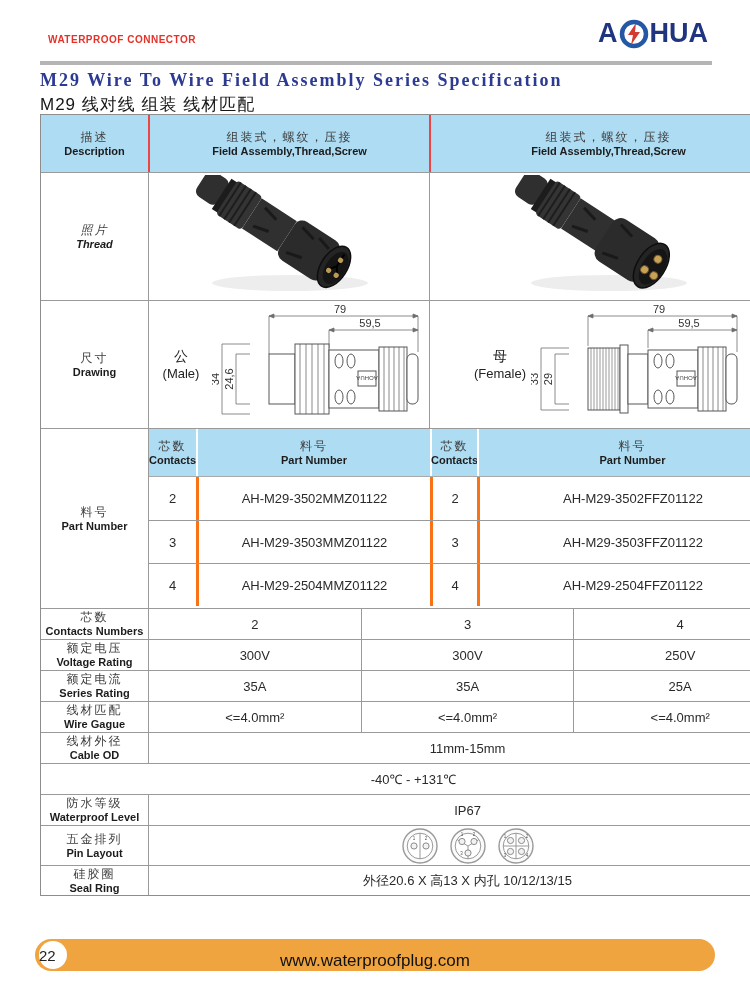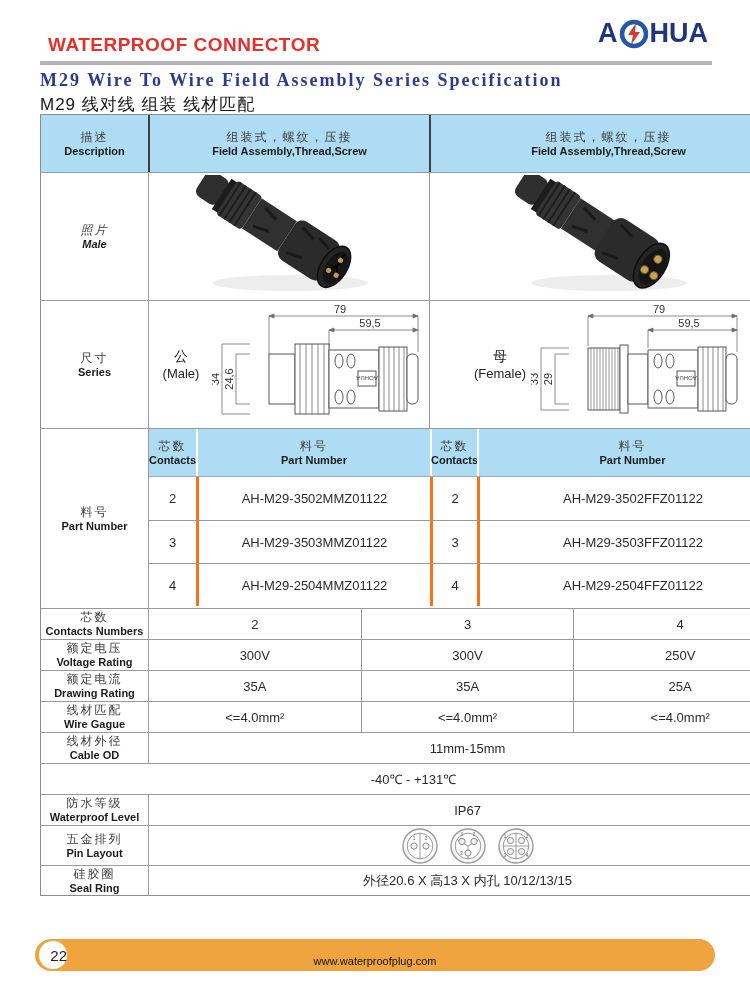--- a/index.html
+++ b/index.html
@@ -3,21 +3,21 @@
 <meta charset="utf-8">
 <style>
   html,body{margin:0;padding:0;}
   body{
     width:750px;height:1000px;background:#ffffff;position:relative;
     font-family:"Liberation Sans",sans-serif;color:#222;
     -webkit-font-smoothing:antialiased;
   }
   .abs{position:absolute;}
   
-  .tagline{left:48px;top:34px;font-size:19px;font-weight:bold;color:#e63129;letter-spacing:.5px;}
+  .tagline{left:48px;top:34px;font-size:10px;font-weight:bold;color:#e63129;letter-spacing:.5px;}
   .logo{right:42px;top:18px;display:flex;align-items:center;font-weight:bold;
         font-size:27px;color:#20357f;letter-spacing:0;}
   .logo .word{font-family:"Liberation Sans",sans-serif;font-weight:bold;}
   .logo svg{margin:0 1px;}
   .rule{left:40px;top:61px;width:672px;height:4px;background:#b5b5b5;}
   .title-en{left:40px;top:70px;font-family:Liberation Serif, serif;font-weight:bold;
             font-size:18px;letter-spacing:2px;color:#2c3a92;white-space:nowrap;}
   .title-cn{left:40px;top:93px;font-size:17px;letter-spacing:1px;color:#161616;}
   
   .tbl{left:40px;top:114px;width:747px;border:1px solid #8d8d8d;box-sizing:border-box;background:#fff;}
@@ -25,21 +25,21 @@
   .row:first-child{border-top:none;}
   .c{box-sizing:border-box;border-left:1px solid #9a9a9a;display:flex;flex-direction:column;
      align-items:center;justify-content:center;text-align:center;overflow:hidden;}
   .c:first-child{border-left:none;}
   .lab{width:107px;flex:none;}
   .colM{width:281px;flex:none;}
   .colF{flex:1;}
   .s3{flex:1;}
   .blue{background:#aedcf3;}
   .h-desc{height:57px;}
-  .h-desc>.c{border-left:2px solid #404040;}
+  .h-desc>.c{border-left:2px solid #ef4444;}
   .h-desc>.c:first-child{border-left:none;}
   .h-photo{height:128px;font-style:italic;}
   .h-draw{height:128px;}
   .h-pn{height:180px;}
   .h-s{height:31px;}
   .h-pin{height:40px;}
   .h-seal{height:30px;}
   .cn{font-size:12px;color:#3d3d3d;letter-spacing:2px;line-height:14px;}
   .en{font-size:11px;font-weight:bold;color:#1c1c1c;line-height:13px;margin-top:1px;letter-spacing:0;}
   .val{font-size:13px;color:#2a2a2a;}
@@ -56,23 +56,23 @@
   .w-ct{width:47px;flex:none;}
   .w-pt{width:234px;flex:none;}
   .w-fl{flex:1;}
   .drawcell{flex-direction:row;gap:2px;}
   .gender{width:58px;flex:none;font-size:13px;color:#222;line-height:17px;}
   .gender .g-cn{font-size:14px;}
   .pinicons{flex-direction:row;gap:10px;}
   
   .footer{left:35px;top:939px;width:680px;height:32px;background:#f0a43f;border-radius:16px;}
   .pagecircle{left:39px;top:941px;width:28px;height:28px;border-radius:50%;background:#ffffff;
-              display:flex;align-items:center;justify-content:flex-end;font-size:15px;color:#222;}
+              display:flex;align-items:center;justify-content:flex-start;font-size:15px;color:#222;}
   .site{left:35px;top:939px;width:680px;height:44px;display:flex;align-items:center;justify-content:center;
-        font-size:11px;color:#111;}
+        font-size:17px;color:#111;}
 </style>
 </head>
 <body>
 
 <div class="abs tagline">WATERPROOF CONNECTOR</div>
 
 <div class="abs logo">
   <span class="word">A</span>
   <svg width="30" height="30" viewBox="-15 -15 30 30">
     <circle cx="0" cy="0" r="12" fill="none" stroke="#2457a4" stroke-width="4.5"></circle>
@@ -98,21 +98,21 @@
     </div>
     <div class="c colF blue">
       <div class="cn">组装式，螺纹，压接</div>
       <div class="en">Field Assembly,Thread,Screw</div>
     </div>
   </div>
 
   <div class="row h-photo">
     <div class="c lab">
       <div class="cn">照片</div>
-      <div class="en">Male</div>
+      <div class="en">Thread</div>
     </div>
     <div class="c colM">
       <svg width="278" height="124" viewBox="0 0 278 124">
         <ellipse cx="140" cy="108" rx="78" ry="8" fill="#000000" opacity="0.07"></ellipse>
         <g transform="translate(132,58) rotate(33)">
           <rect x="-96" y="-15" width="26" height="30" rx="7" fill="#2f2f2f"></rect>
           <rect x="-72" y="-18" width="8" height="36" fill="#1c1c1c"></rect>
           <rect x="-66" y="-20" width="30" height="40" rx="4" fill="#343434"></rect>
           <path d="M-62,-20 V20 M-56,-20 V20 M-50,-20 V20 M-44,-20 V20" stroke="#1d1d1d" stroke-width="2"></path>
           <rect x="-36" y="-18" width="42" height="36" fill="#303030"></rect>
@@ -146,21 +146,21 @@
           <circle cx="56.5" cy="7" r="4" fill="#c7a257" stroke="#6b5426" stroke-width="1"></circle>
           <circle cx="67.5" cy="7" r="4" fill="#c7a257" stroke="#6b5426" stroke-width="1"></circle>
         </g>
       </svg>
     </div>
   </div>
 
   <div class="row h-draw">
     <div class="c lab">
       <div class="cn">尺寸</div>
-      <div class="en">Series</div>
+      <div class="en">Drawing</div>
     </div>
     <div class="c colM drawcell">
       <div class="gender">
         <div class="g-cn">公</div>
         <div>(Male)</div>
       </div>
       <svg width="214" height="122" viewBox="0 0 214 122" font-family="Liberation Sans, sans-serif">
         <g stroke="#6e6e6e" stroke-width="0.8" fill="none">
           <path d="M57,12 H206 M117,26 H206"></path>
           <path d="M57,12 V50 M206,12 V48 M117,26 V44"></path>
@@ -285,21 +285,21 @@
       <div class="cn">额定电压</div>
       <div class="en">Voltage Rating</div>
     </div>
     <div class="c s3 val">300V</div>
     <div class="c s3 val">300V</div>
     <div class="c s3 val">250V</div>
   </div>
   <div class="row h-s">
     <div class="c lab">
       <div class="cn">额定电流</div>
-      <div class="en">Drawing Rating</div>
+      <div class="en">Series Rating</div>
     </div>
     <div class="c s3 val">35A</div>
     <div class="c s3 val">35A</div>
     <div class="c s3 val">25A</div>
   </div>
   <div class="row h-s">
     <div class="c lab">
       <div class="cn">线材匹配</div>
       <div class="en">Wire Gague</div>
     </div>

